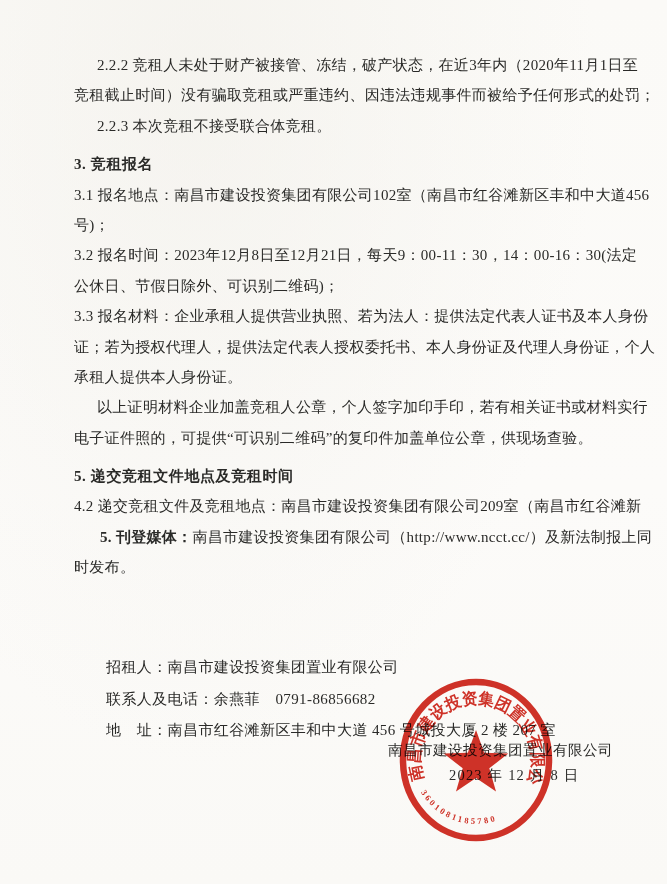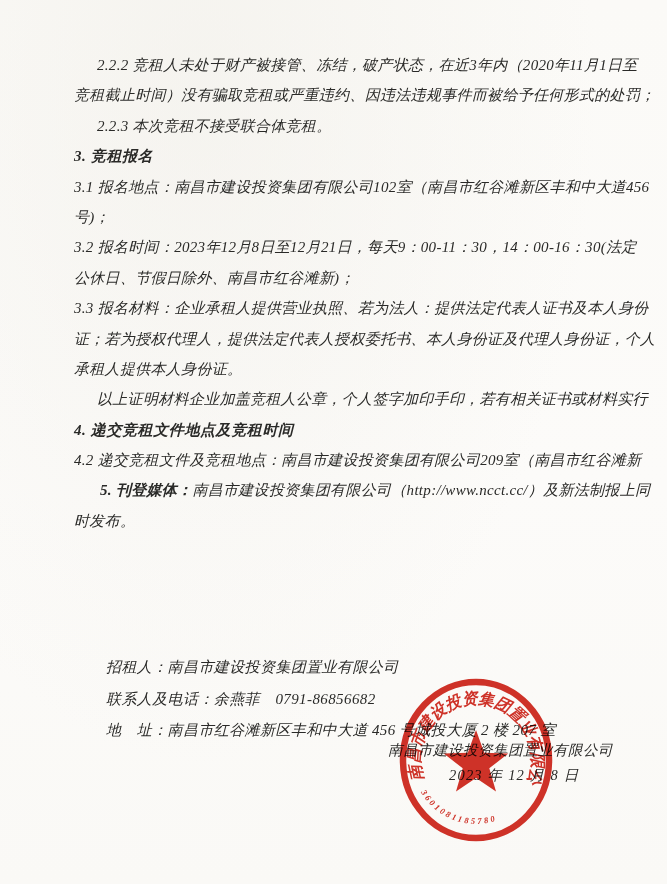--- a/index.html
+++ b/index.html
@@ -5,30 +5,29 @@
   html,body{margin:0;padding:0;}
   .page{
     position:relative;
     width:667px;height:884px;
     background:
       radial-gradient(ellipse at 30% 10%, rgba(240,238,232,.55), rgba(0,0,0,0) 60%),
       linear-gradient(180deg,#fbfaf7 0%,#fcfbf9 55%,#faf9f6 100%);
     font-family:"Liberation Serif","DejaVu Serif",serif;
     color:#2a2a28;
     overflow:hidden;
-    font-style:italic;
   }
   .body-text{position:absolute;left:74px;top:50px;width:566px;}
   .ln{
     height:30.4px;line-height:30.4px;
     font-size:15px;letter-spacing:.3px;
     white-space:nowrap;
   }
   .ind{padding-left:23px;}
-  .h{font-weight:bold;letter-spacing:.6px;}
+  .h{font-weight:bold;letter-spacing:.6px;margin-top:8px;}
   .b{font-weight:bold;margin-left:26px;}
   .contact{position:absolute;left:106px;top:652px;}
   .c-ln{height:31.5px;line-height:31.5px;font-size:15px;white-space:nowrap;letter-spacing:.4px;}
   .sig-company{position:absolute;left:388px;top:741px;font-size:14.5px;letter-spacing:.5px;white-space:nowrap;}
   .sig-date{position:absolute;left:449px;top:766px;font-size:14.5px;letter-spacing:1.2px;white-space:nowrap;}
   .seal{
     position:absolute;left:398px;top:678px;
     mix-blend-mode:multiply;opacity:.93;
     pointer-events:none;
   }
@@ -40,26 +39,27 @@
 <div class="page">
 
   <div class="body-text">
     <div class="ln ind">2.2.2 竞租人未处于财产被接管、冻结，破产状态，在近3年内（2020年11月1日至</div>
     <div class="ln">竞租截止时间）没有骗取竞租或严重违约、因违法违规事件而被给予任何形式的处罚；</div>
     <div class="ln ind">2.2.3 本次竞租不接受联合体竞租。</div>
     <div class="ln h">3. 竞租报名</div>
     <div class="ln">3.1 报名地点：南昌市建设投资集团有限公司102室（南昌市红谷滩新区丰和中大道456</div>
     <div class="ln">号)；</div>
     <div class="ln">3.2 报名时间：2023年12月8日至12月21日，每天9：00-11：30，14：00-16：30(法定</div>
-    <div class="ln">公休日、节假日除外、南昌市红谷滩新)；</div>
+    <div class="ln">公休日、节假日除外、可识别二维码)；</div>
     <div class="ln">3.3 报名材料：企业承租人提供营业执照、若为法人：提供法定代表人证书及本人身份</div>
     <div class="ln">证；若为授权代理人，提供法定代表人授权委托书、本人身份证及代理人身份证，个人</div>
     <div class="ln">承租人提供本人身份证。</div>
     <div class="ln ind">以上证明材料企业加盖竞租人公章，个人签字加印手印，若有相关证书或材料实行</div>
-    <div class="ln h">4. 递交竞租文件地点及竞租时间</div>
+    <div class="ln">电子证件照的，可提供“可识别二维码”的复印件加盖单位公章，供现场查验。</div>
+    <div class="ln h">5. 递交竞租文件地点及竞租时间</div>
     <div class="ln">4.2 递交竞租文件及竞租地点：南昌市建设投资集团有限公司209室（南昌市红谷滩新</div>
     <div class="ln"><span class="b">5. 刊登媒体：</span><span>南昌市建设投资集团有限公司（http://www.ncct.cc/）及新法制报上同</span></div>
     <div class="ln">时发布。</div>
   </div>
 
   <div class="contact">
     <div class="c-ln">招租人：南昌市建设投资集团置业有限公司</div>
     <div class="c-ln">联系人及电话：余燕菲　0791-86856682</div>
     <div class="c-ln">地　址：南昌市红谷滩新区丰和中大道 456 号城投大厦 2 楼 207 室</div>
   </div>

